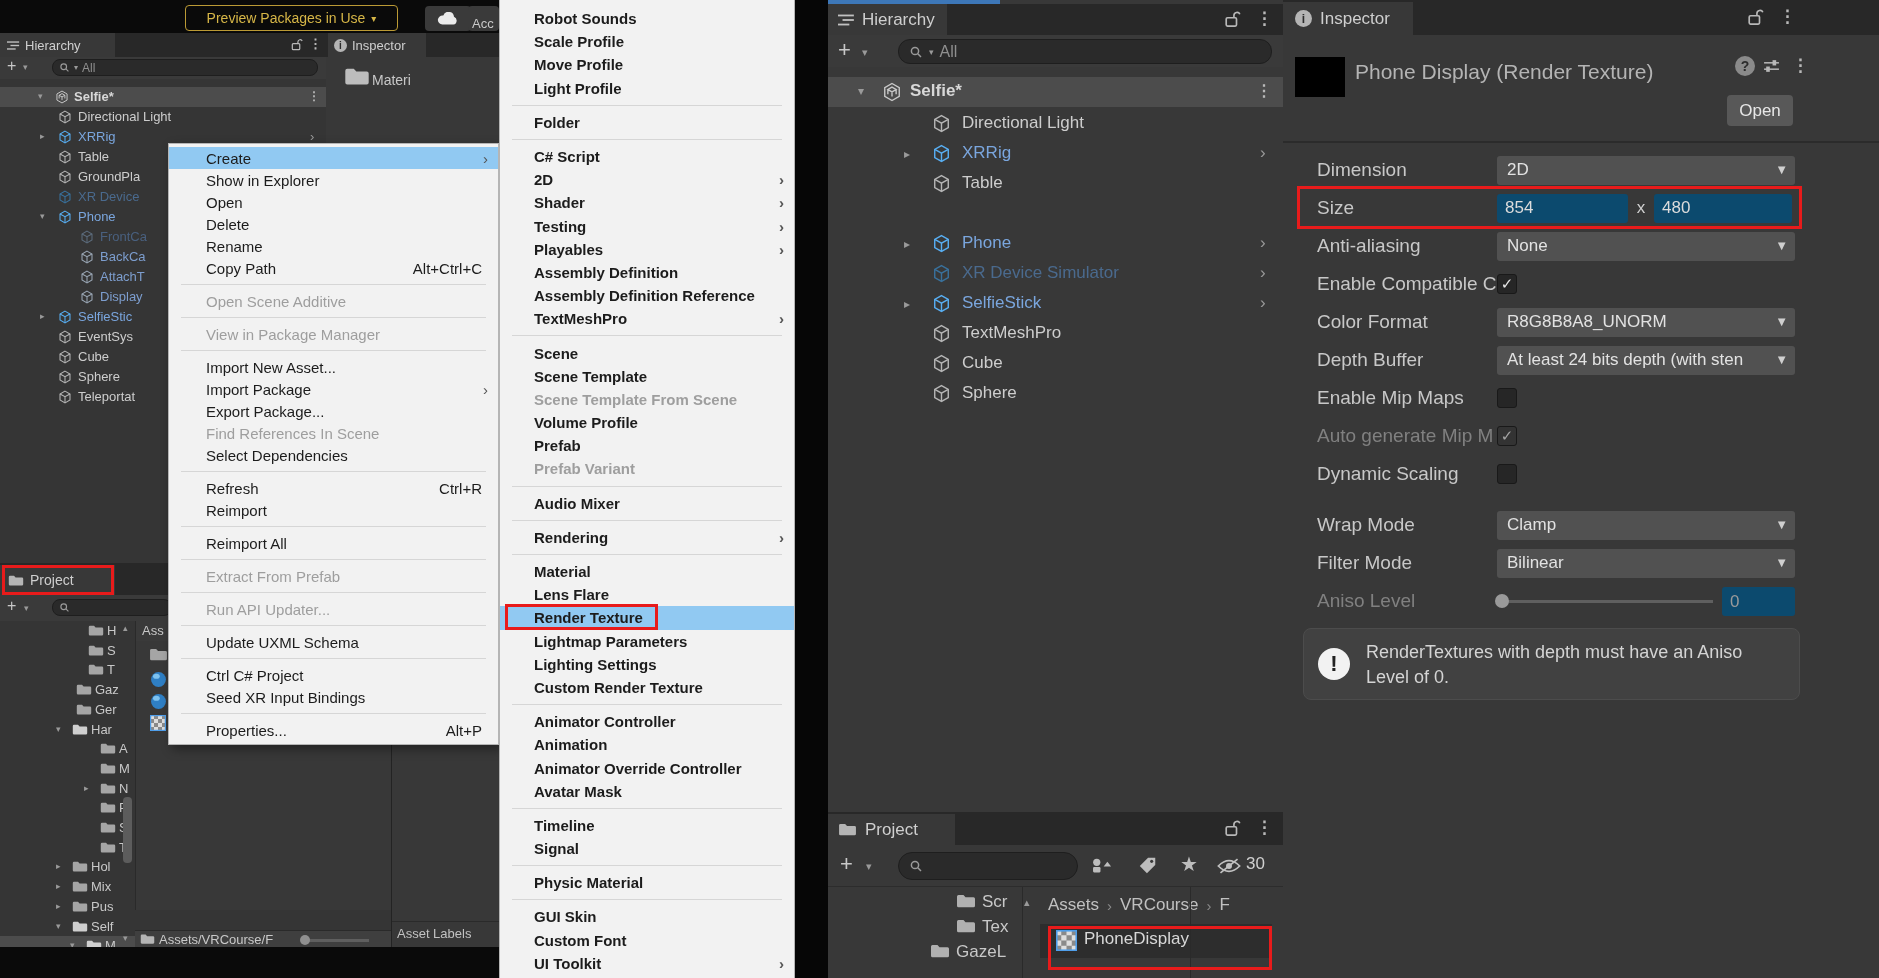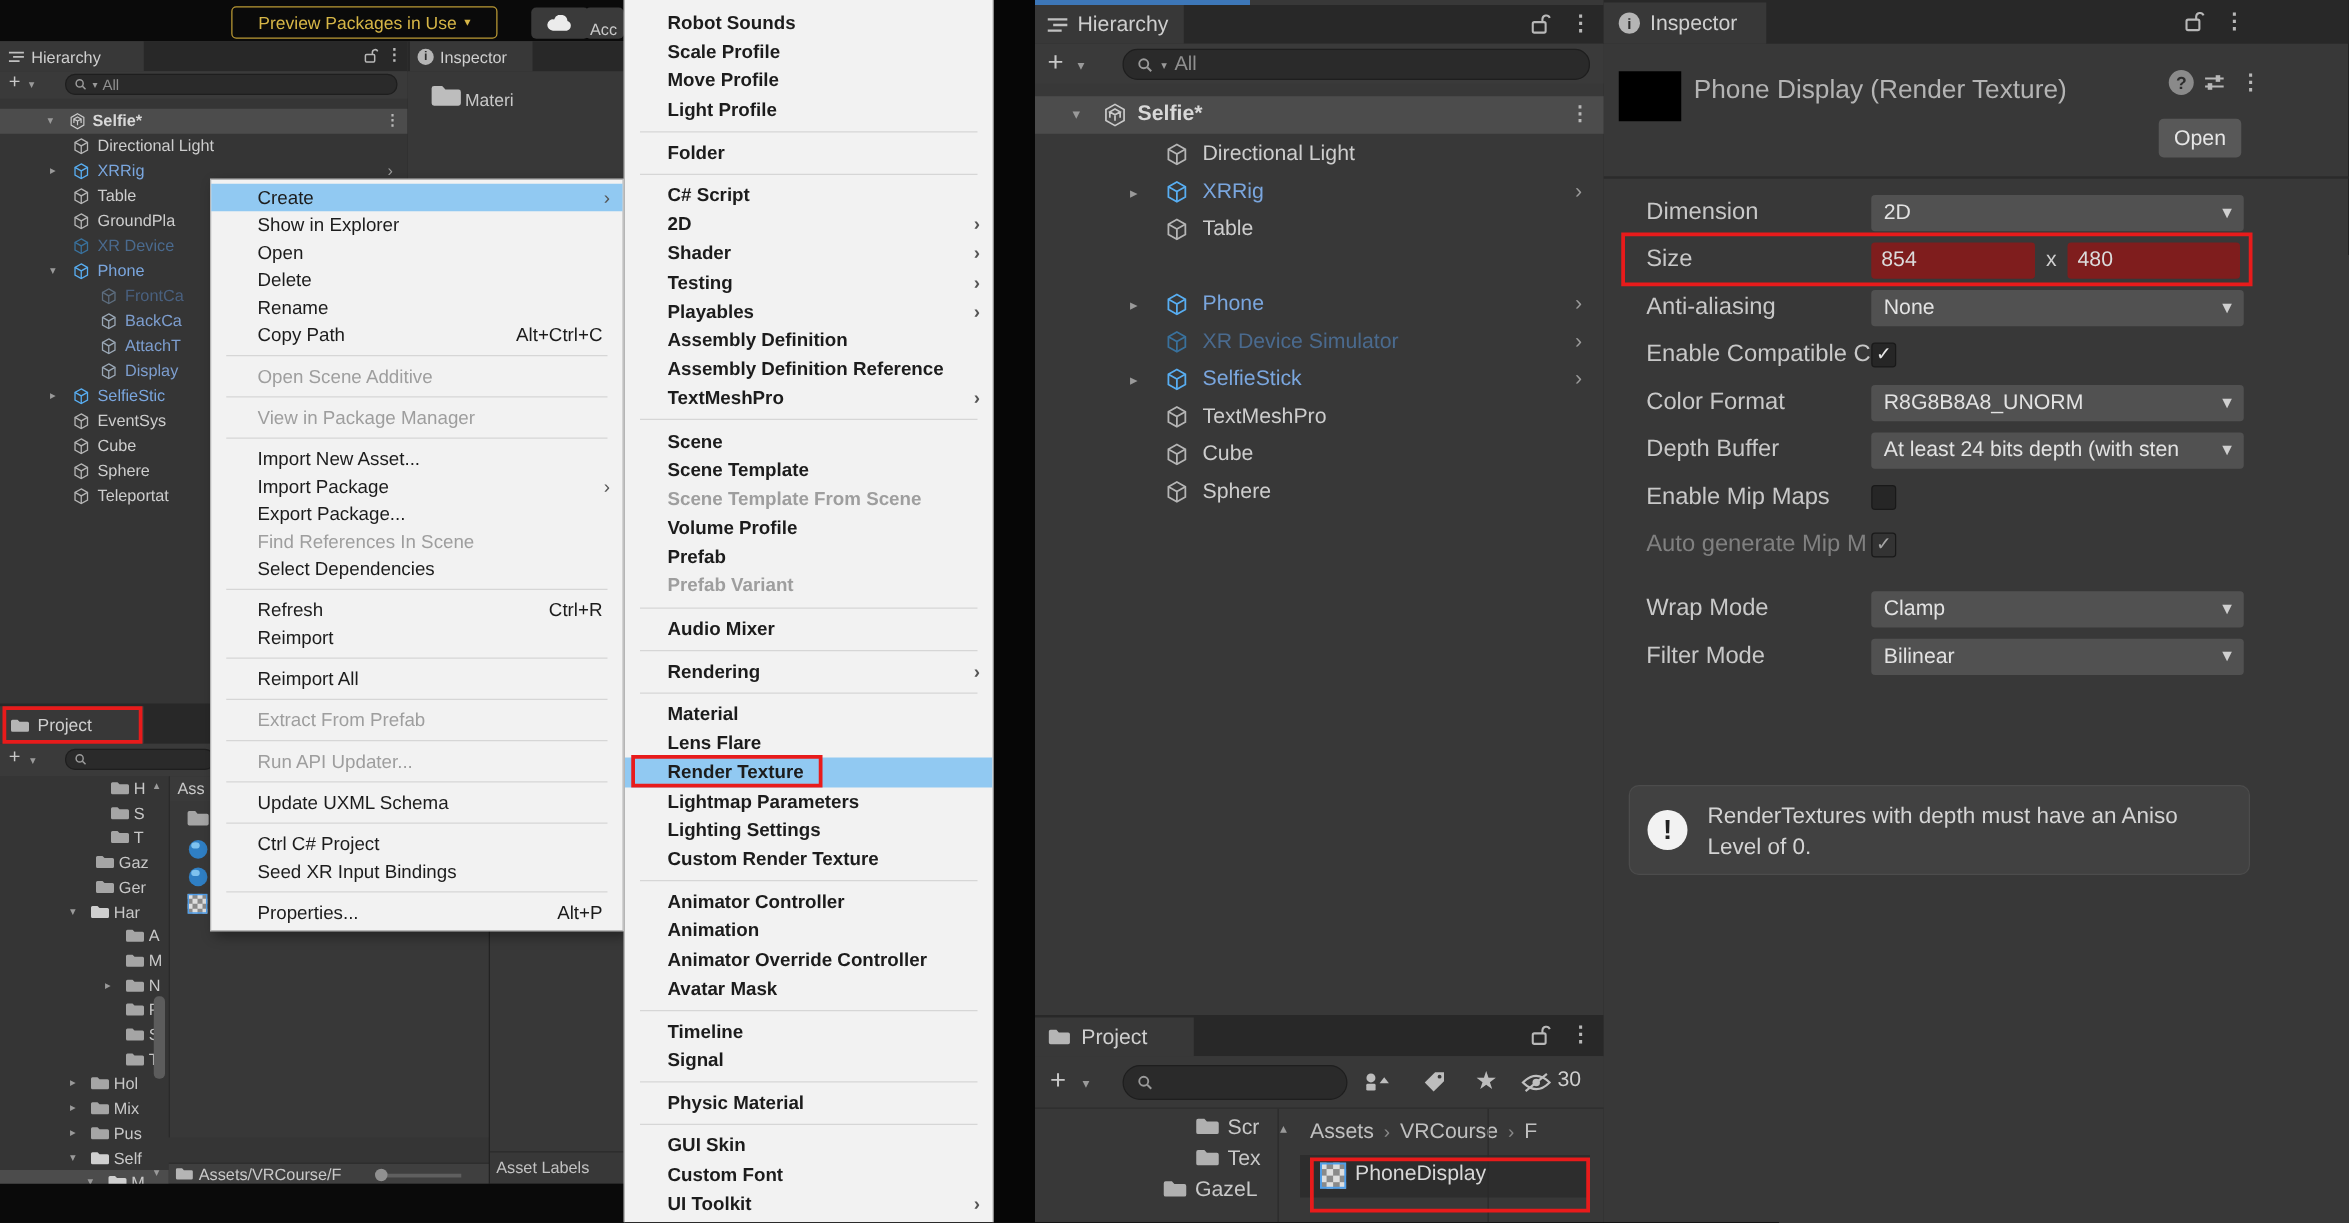--- a/index.html
+++ b/index.html
@@ -31,21 +31,21 @@
   .h-row{position:absolute;left:0;right:0;}
   .h-txt{position:absolute;white-space:nowrap;}
   
   .insp-row{position:relative;height:38px;display:flex;align-items:center;padding-left:34px;}
   .insp-label{width:180px;font-size:19px;color:#c8c8c8;white-space:nowrap;overflow:hidden;flex:none;}
   .insp-label.dim{color:#808080;}
   .ctl-dd{position:relative;width:298px;height:29px;background:#515151;border-radius:3px;color:#e2e2e2;font-size:17px;display:flex;align-items:center;padding:0 22px 0 10px;overflow:hidden;white-space:nowrap;}
   .ctl-dd .dd-arrow{position:absolute;right:7px;top:6px;color:#cfcfcf;font-size:13px;}
   .ctl-check{width:20px;height:20px;background:#262626;border:1px solid #191919;border-radius:3px;color:#e8e8e8;font-size:15px;line-height:18px;text-align:center;}
   .ctl-check.dim{color:#a5a5a5;background:#333;}
-  .num-field{height:29px;background:#7f1d1d;border-radius:3px;color:#dcdcdc;font-size:17px;display:flex;align-items:center;padding:0 8px;}
+  .num-field{height:29px;background:#0c4a6e;border-radius:3px;color:#dcdcdc;font-size:17px;display:flex;align-items:center;padding:0 8px;}
   .menu .red-inline{position:absolute;left:5px;top:-2px;width:153px;height:26px;border:3px solid #e81b1b;}
   .crumb{color:#c0c0c0;font-size:17px;white-space:nowrap;}
   .crumb-sep{color:#8a8a8a;margin:0 8px;font-size:15px;}
 </style>
 </head>
 <body>
 
 <div id="stage">
 
   <div class="abs" id="l-topbar" style="left:0;top:0;width:499px;height:33px;background:#0a0a0a;">
@@ -1034,34 +1034,44 @@
           </div>
         </div>
         <div class="insp-row">
           <span class="insp-label">Enable Mip Maps</span>
           <div class="ctl-check"></div>
         </div>
         <div class="insp-row">
           <span class="insp-label dim">Auto generate Mip M</span>
           <div class="ctl-check dim">✓</div>
         </div>
+        <div class="insp-row">
+          <span class="insp-label">Dynamic Scaling</span>
+          <div class="ctl-check"></div>
+        </div>
         <div class="insp-row" style="margin-top: 13px;">
           <span class="insp-label">Wrap Mode</span>
           <div class="ctl-dd">
             <span>Clamp</span>
             <span class="dd-arrow">▼</span>
           </div>
         </div>
         <div class="insp-row">
           <span class="insp-label">Filter Mode</span>
           <div class="ctl-dd">
             <span>Bilinear</span>
             <span class="dd-arrow">▼</span>
           </div>
         </div>
+        <div class="insp-row">
+          <span class="insp-label dim">Aniso Level</span>
+          <div style="position: absolute; left: 217px; top: 18px; width: 213px; height: 3px; background: rgb(95, 95, 95);"></div>
+          <div style="position: absolute; left: 212px; top: 12px; width: 14px; height: 14px; border-radius: 50%; background: rgb(154, 154, 154);"></div>
+          <div class="num-field" style="position: absolute; left: 439px; top: 5px; width: 73px; color: rgb(154, 154, 154);">0</div>
+        </div>
       </div>
 
     <div class="red-box" style="left:14px;top:186px;width:505px;height:43px;"></div>
 
     <div class="abs" style="left:20px;top:628px;width:497px;height:72px;background:#414141;border-radius:8px;border:1px solid #4c4c4c;">
       <span class="abs" style="left:14px;top:19px;width:32px;height:32px;border-radius:50%;background:#f2f2f2;color:#222;font-size:22px;font-weight:bold;display:flex;align-items:center;justify-content:center;">!</span>
       <span style="position:absolute;left:62px;top:11px;width:420px;font-size:18px;line-height:25px;color:#d4d4d4;">RenderTextures with depth must have an Aniso Level of 0.</span>
     </div>
   </div>
 

